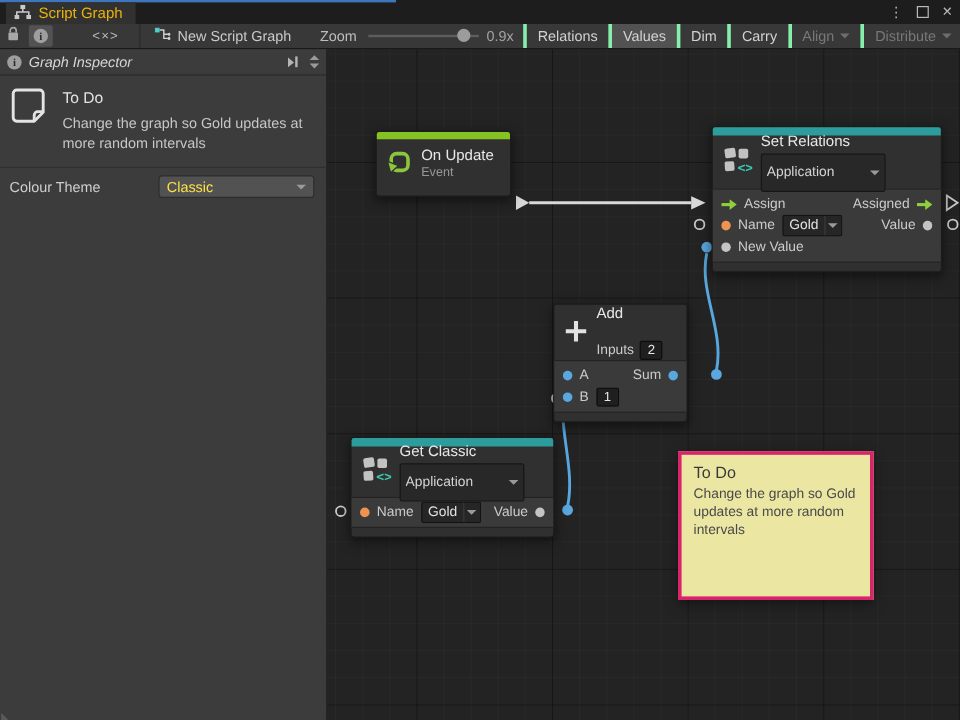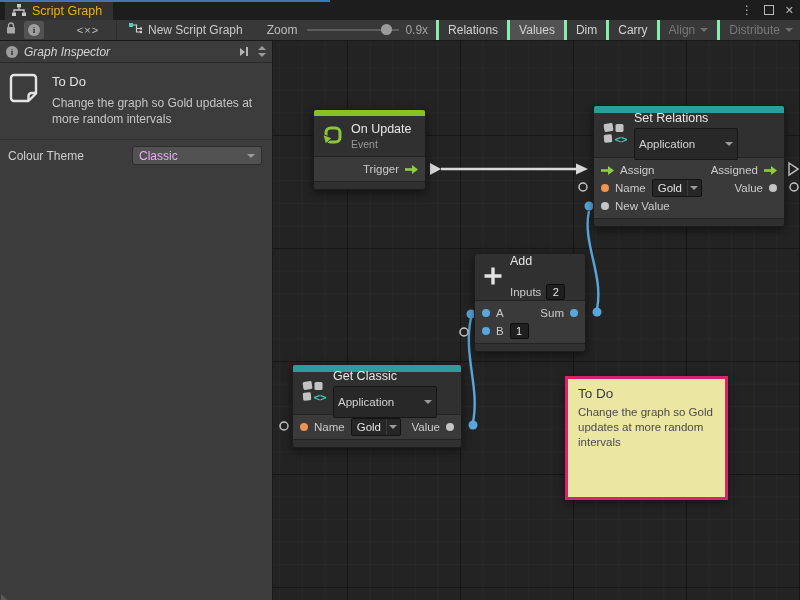--- a/index.html
+++ b/index.html
@@ -59,21 +59,21 @@
   .tri-up{width:0;height:0;border-left:4px solid transparent;border-right:4px solid transparent;
           border-bottom:4px solid #9a9a9a;}
   .tri-down{width:0;height:0;border-left:4px solid transparent;border-right:4px solid transparent;
             border-top:4px solid #9a9a9a;}
   .note-sec{display:flex;gap:10px;padding:9px 10px 12px 8px;}
   .note-title{font-size:13px;color:#e2e2e2;margin:2px 0 7px 0;}
   .note-text{font-size:12px;color:#c6c6c6;line-height:1.3;width:218px;}
   .theme-row{display:flex;align-items:center;gap:8px;border-top:1px solid #2f2f2f;padding:6px 10px 6px 8px;}
   .theme-label{width:116px;color:#cfcfcf;}
   .select{flex:1;height:17px;background:#525252;border:1px solid #2d2d2d;border-radius:3px;
-          display:flex;align-items:center;padding:0 6px;color:#f0abfc;box-sizing:content-box;}
+          display:flex;align-items:center;padding:0 6px;color:#fde047;box-sizing:content-box;}
   .select .caret{margin-left:auto;}
   .resize-corner{position:absolute;left:1px;bottom:1px;width:0;height:0;
                  border-bottom:6px solid #5a5a5a;border-right:6px solid transparent;}
 
   
   .graph{position:relative;flex:1;overflow:hidden;background-color:#232323;
     background-image:
       linear-gradient(rgba(255,255,255,.022) 1px, transparent 1px),
       linear-gradient(90deg, rgba(255,255,255,.022) 1px, transparent 1px),
       linear-gradient(rgba(0,0,0,.5) 1px, transparent 1px),
@@ -269,31 +269,20 @@
             <svg width="22" height="22" viewBox="0 0 22 22">
               <rect x="4" y="4" width="14" height="14" rx="4.5" fill="none" stroke="#8cc63c" stroke-width="3"></rect>
               <polygon points="1,10.5 10,14 3.5,20" fill="#8cc63c" stroke="#303030" stroke-width="1"></polygon>
             </svg>
           </span>
           <div>
             <div class="ntitle">On Update</div>
             <div class="nsub">Event</div>
           </div>
         </div>
-        <div class="ports">
-          <div class="prow" style="justify-content:flex-end;">
-            <div class="pgroup">
-              <span>Trigger</span>
-              <svg width="13" height="9" viewBox="0 0 13 9">
-                <rect x="0" y="3.2" width="8" height="2.6" fill="#8fce3c"></rect>
-                <polygon points="7,0 13,4.5 7,9" fill="#8fce3c"></polygon>
-              </svg>
-            </div>
-          </div>
-        </div>
         <div class="nfooter"></div>
       </div>
 
       <div class="node" style="left:320px;top:64px;width:192px;">
         <div class="nbar" style="background:#2d9c9c;"></div>
         <div class="nhead" style="height:44px;">
           <span>
             <svg width="25" height="23" viewBox="0 0 25 23">
               <rect x="2" y="1.5" width="9" height="8" rx="1.5" fill="#c2c2c2" transform="rotate(-8 6.5 5.5)"></rect>
               <rect x="13.5" y="2" width="8" height="8" rx="1.5" fill="#c2c2c2"></rect>
@@ -345,21 +334,21 @@
           <div class="prow" style="justify-content:flex-start;text-align:right;">
             <div class="pgroup">
               <span class="dot gray"></span>
               <span>New Value</span>
             </div>
           </div>
         </div>
         <div class="nfooter"></div>
       </div>
 
-      <div class="node" style="left:201px;top:212px;width:112px;">
+      <div class="node" style="left:188px;top:212px;width:112px;">
         <div class="nhead" style="height:46px;">
           <span>
             <svg width="20" height="20" viewBox="0 0 20 20">
               <path d="M10 1.5v17M1.5 10h17" stroke="#e2e2e2" stroke-width="3.4"></path>
             </svg>
           </span>
           <div>
             <div class="ntitle">Add</div>
             <div style="display:flex;align-items:center;gap:5px;margin-top:16px;">
               <span style="font-size:11.5px;color:#cbcbcb;">Inputs</span>

